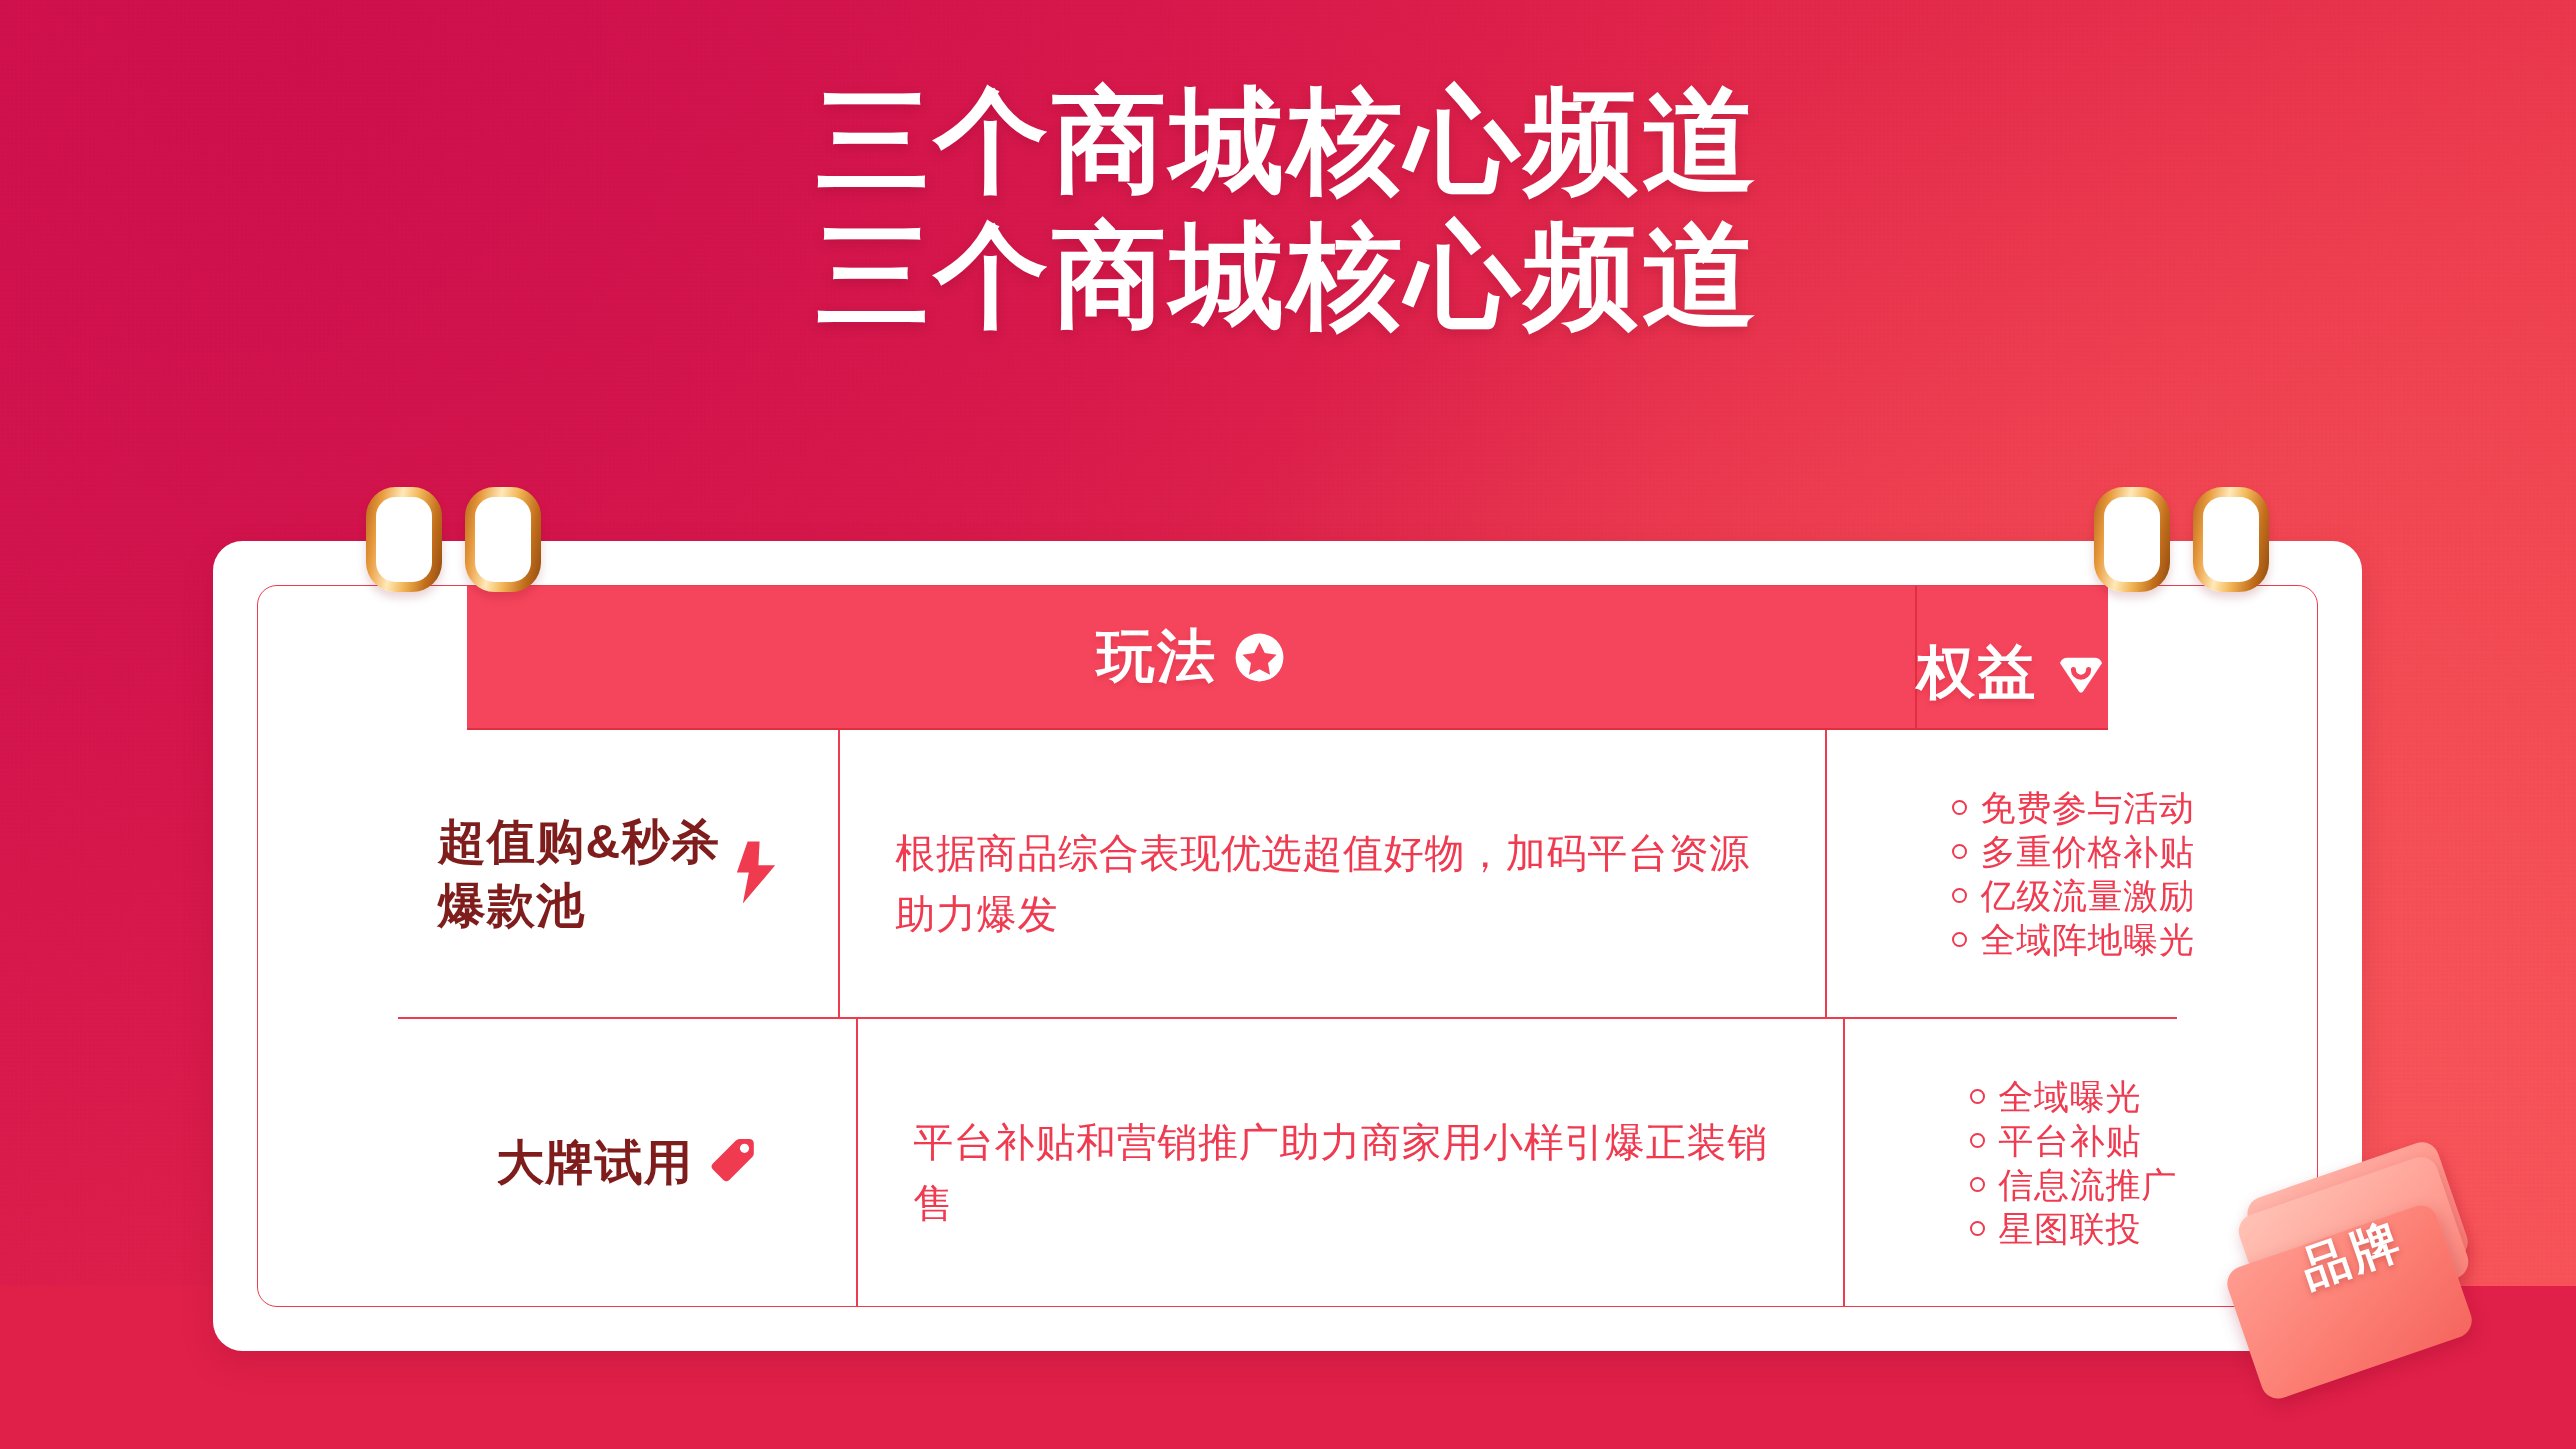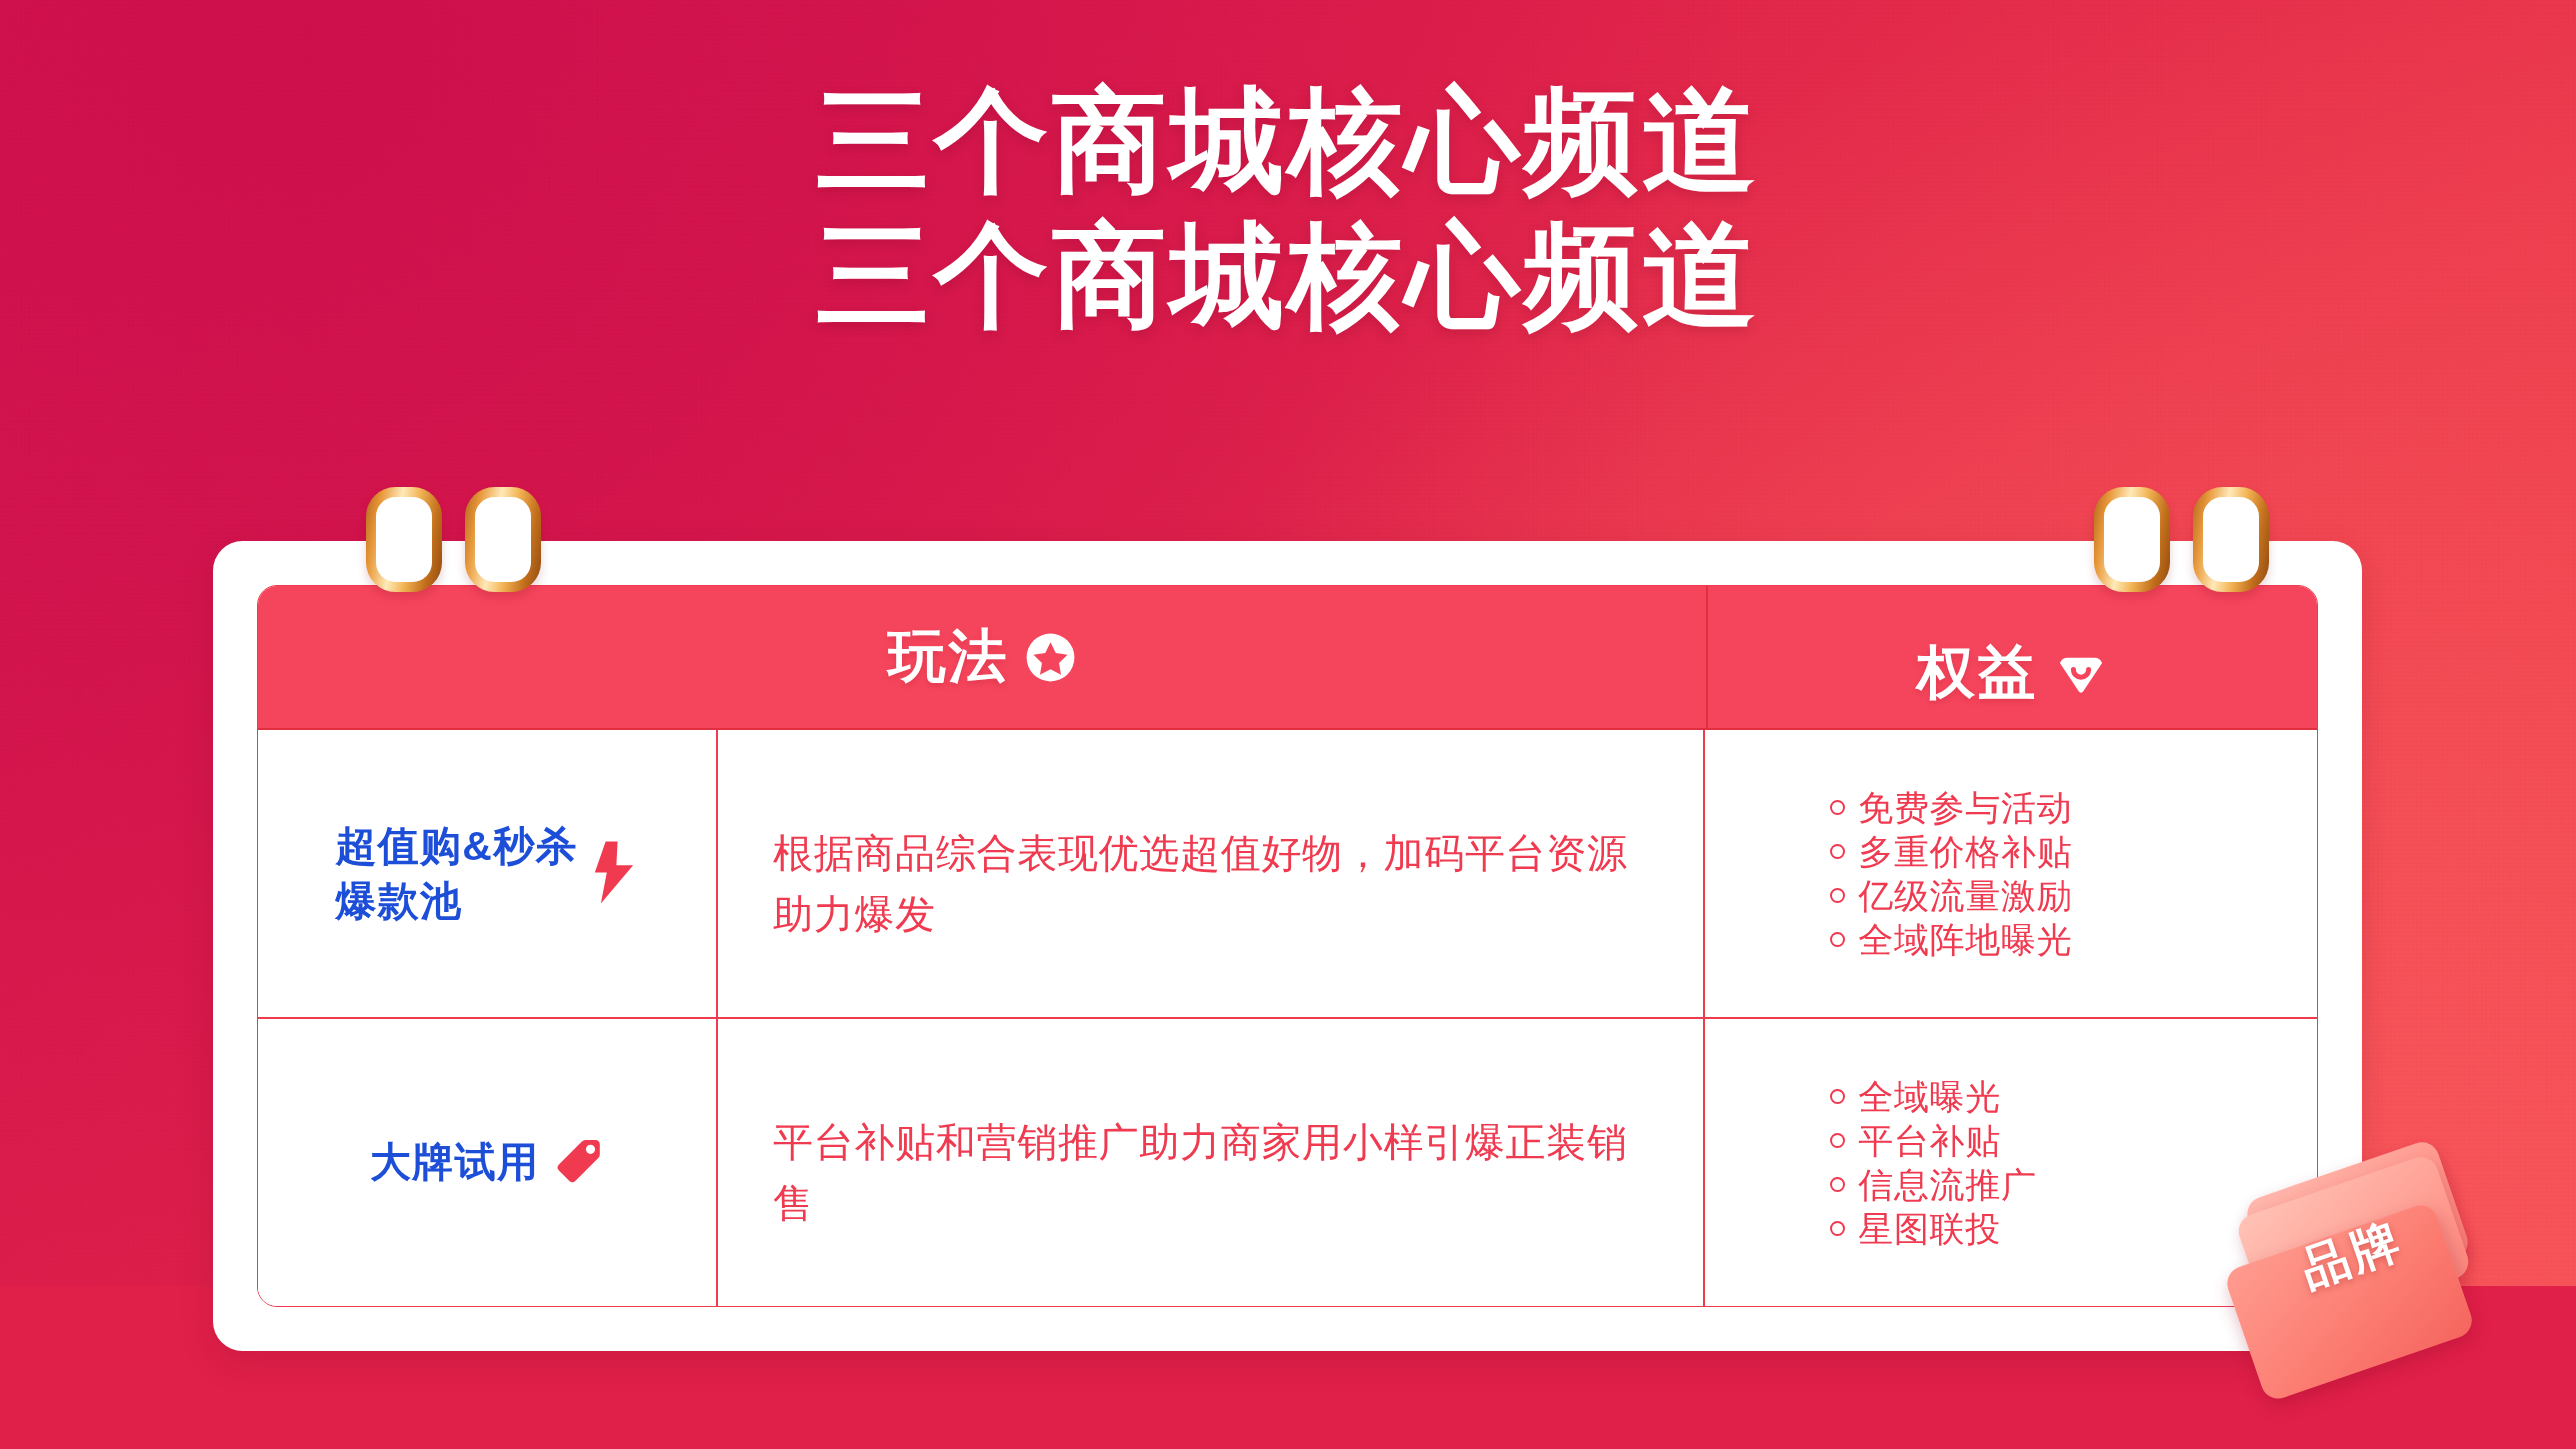--- a/index.html
+++ b/index.html
@@ -54,21 +54,21 @@
 
   
   .card{
     position:absolute;left:213px;top:541px;width:2149px;height:810px;
     background:#FFFFFF;border-radius:29.5px;z-index:5;
     box-shadow:0 12px 32px rgba(130,0,35,.18);
   }
   .table{
     position:absolute;left:44px;top:44px;right:44px;bottom:44px;
     border:1.3px solid #EE3B4E;border-radius:20px;overflow:hidden;
-    display:flex;flex-direction:column;
+    display:flex;flex-direction:column;align-items:center;
   }
   .thead{
     display:flex;height:142px;background:#F5455C;flex:none;
     border-bottom:2px solid #E03040;
   }
   .th{
     display:flex;align-items:center;justify-content:center;
     color:#FFFFFF;font-weight:bold;font-size:58px;letter-spacing:2.7px;
   }
   .th .th-label{text-shadow:0 2.7px 6.7px rgba(140,0,30,.18);}
@@ -78,21 +78,21 @@
 
   .trow{display:flex;flex:1 1 0;min-height:0;background:#FFFFFF;}
   .trow + .trow{border-top:2px solid #EE3B4E;}
 
   .cell-name{
     flex:0 0 460px;display:flex;align-items:center;justify-content:center;
     border-right:2px solid #EE3B4E;padding:0 20px;box-sizing:border-box;
   }
   .name-inner{display:flex;align-items:center;gap:10.7px;}
   .name-text{
-    color:#1d4ed8;font-weight:bold;font-size:41px;line-height:1.32;
+    color:#7f1d1d;font-weight:bold;font-size:48px;line-height:1.32;
     letter-spacing:1.3px;white-space:pre-line;
   }
   .cell-desc{
     flex:0 0 987px;display:flex;align-items:center;
     border-right:2px solid #EE3B4E;padding:0 55px;box-sizing:border-box;
   }
   .desc-text{
     color:#F03A50;font-size:40px;line-height:1.52;letter-spacing:0.7px;
     max-width:879px;
     margin-top:20px;

